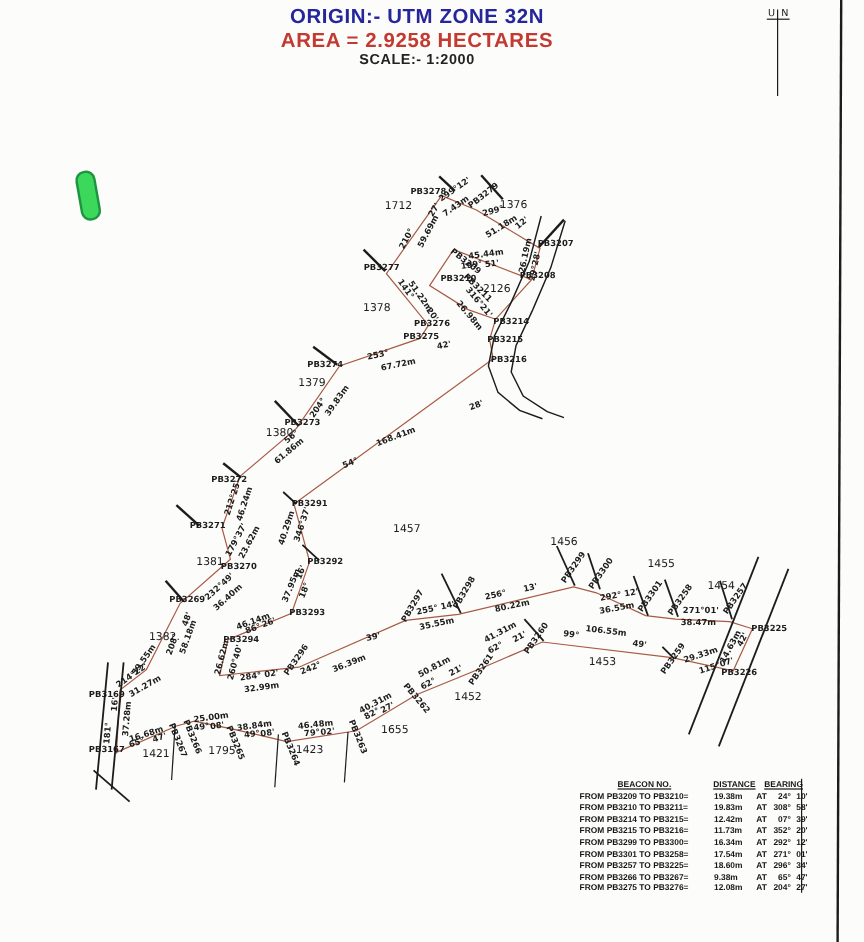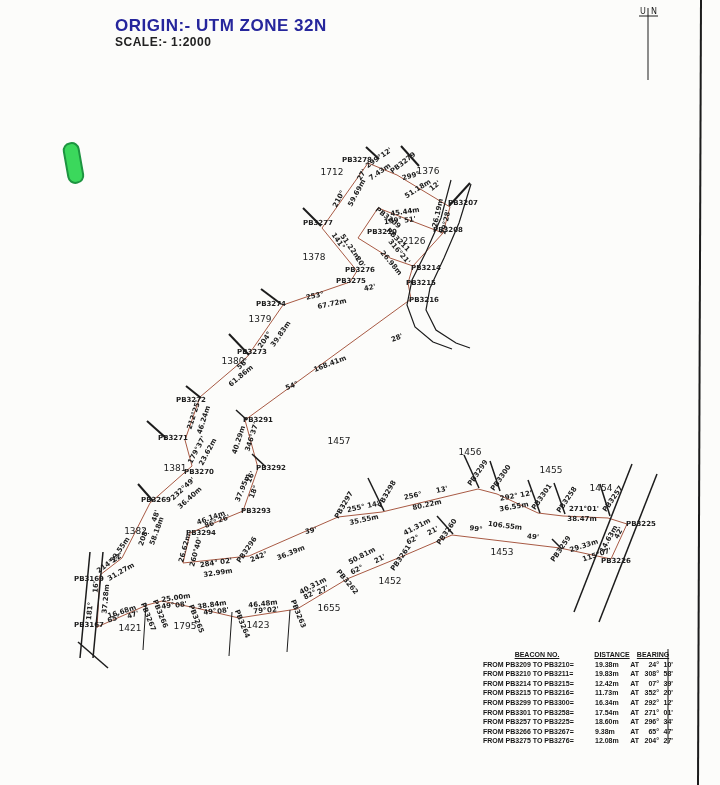--- a/index.html
+++ b/index.html
@@ -1,18 +1,18 @@
 <!DOCTYPE html>
 <html><head>
 <meta charset="utf-8">
 <style>
   html,body{margin:0;padding:0;}
   .page{position:relative;width:720px;height:785px;background:#fcfcfa;overflow:hidden;
         font-family:"Liberation Sans",sans-serif;}
-  .hdr{position:absolute;top:16px;left:115px;width:465px;line-height:1.15;}
+  .hdr{position:absolute;top:4px;left:115px;width:465px;text-align:center;line-height:1.15;}
   .hdr .origin{font-size:17px;font-weight:700;letter-spacing:.5px;}
   .hdr .area{font-size:17px;font-weight:700;letter-spacing:.5px;}
   .hdr .scale{font-size:12px;font-weight:700;color:#222;letter-spacing:.5px;}
   #plan-svg{position:absolute;top:0;left:0;}
   #plan-svg text{font-family:"DejaVu Sans",sans-serif;}
   .beacon-table{position:absolute;left:483px;top:650px;width:190px;font-size:7px;
                 font-weight:700;color:#161616;line-height:9.6px;}
   .bt-head{display:grid;grid-template-columns:108px 42px 40px;}
   .bt-head span{text-decoration:underline;text-align:center;}
   .bt-row{display:grid;grid-template-columns:106px 34px 16px 20px 14px;}
@@ -20,20 +20,21 @@
   .bt-row span:nth-child(3){text-align:right;}
   .bt-row span:nth-child(4){text-align:right;}
   .bt-row span:nth-child(5){text-align:right;}
 </style>
 </head>
 <body>
 
 <div class="page">
   <div class="hdr">
     <div class="origin" style="color: rgb(38, 38, 156);">ORIGIN:- UTM ZONE 32N</div>
+    <div class="area" style="color: rgb(194, 58, 49);">AREA = 2.9258 HECTARES</div>
     <div class="scale">SCALE:- 1:2000</div>
   </div>
 
   <svg id="plan-svg" width="720" height="785" viewBox="0 0 720 785">
       <polyline points="368,163 322,228 357,271 350,282 283,305 247,357 200,397 185,440 192,466 150,503 122,558 100,575 97,628" fill="none" stroke="#a85a44" stroke-width="1"></polyline>
       <polyline points="368,163 397,175 450,207 443,233 413,266 408,283 411,299 245,420 258,468 243,511 190,533 183,563 249,556 338,517 382,512 478,489 497,494 538,513 563,516 608,518 627,524 611,559 560,548 452,535 403,556 347,579 297,609 239,618 196,608 162,601 147,605 97,627" fill="none" stroke="#a85a44" stroke-width="1"></polyline>
       <polyline points="378,208 358,238 390,258 413,266" fill="none" stroke="#a85a44" stroke-width="1"></polyline>
       <polyline points="378,208 443,233" fill="none" stroke="#a85a44" stroke-width="1"></polyline>
       <polyline points="451,180 441,218 426,252 412,280 407,305 415,327 433,342 452,349" fill="none" stroke="#1c1c1c" stroke-width="1.2"></polyline>
       <polyline points="471,184 459,223 444,258 430,288 426,310 436,330 456,343 470,348" fill="none" stroke="#1c1c1c" stroke-width="1.2"></polyline>

